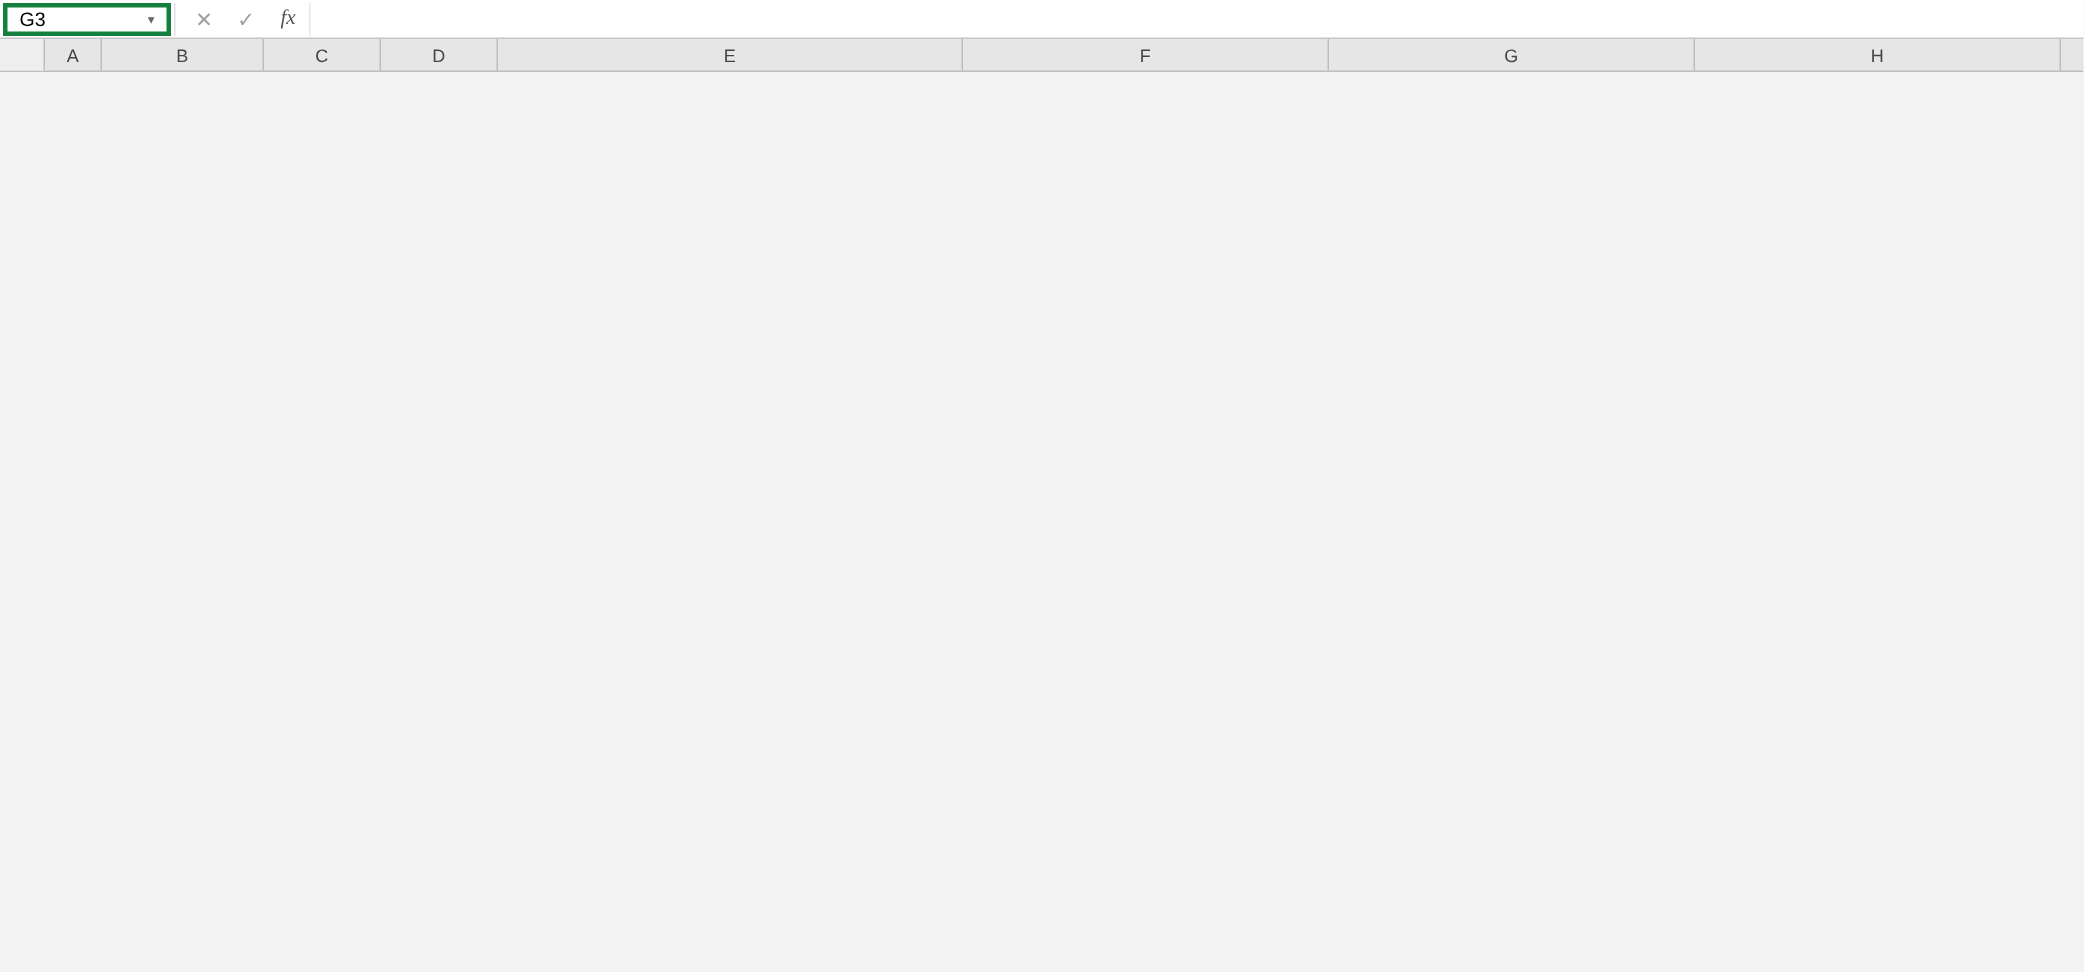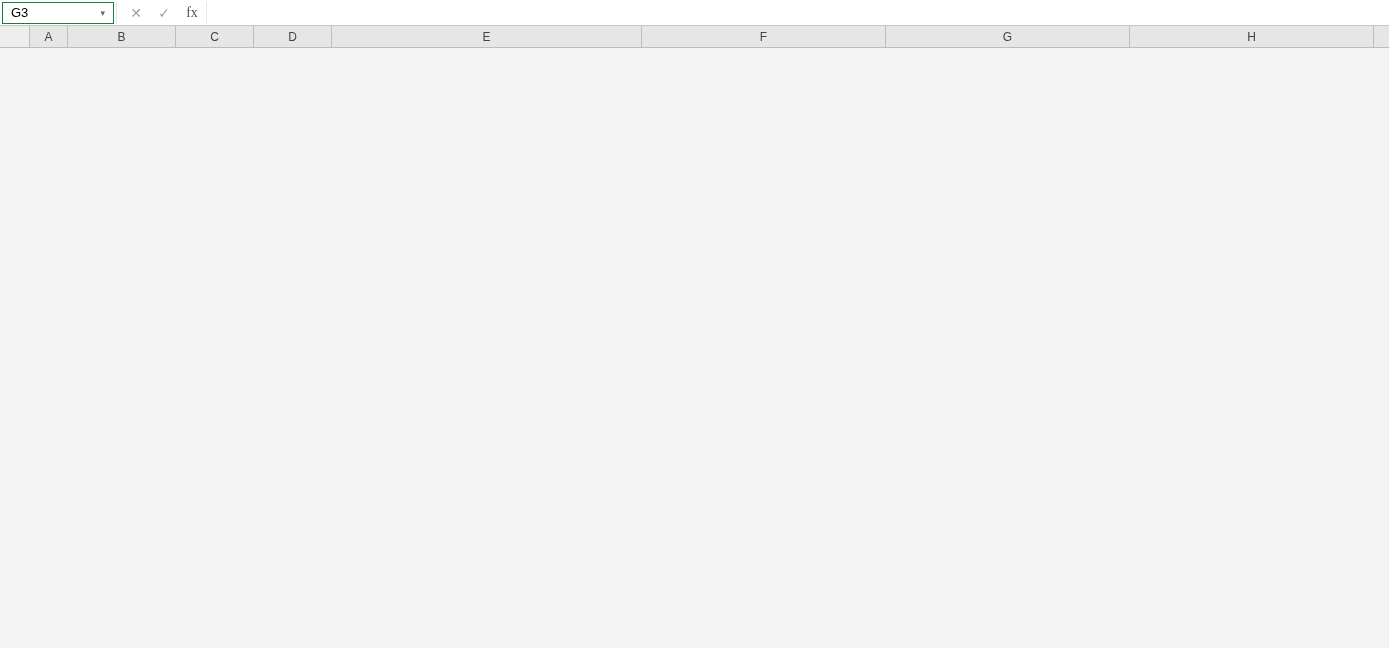--- a/index.html
+++ b/index.html
@@ -1,24 +1,24 @@
 <!DOCTYPE html>
 <html><head>
 <meta charset="utf-8">
 <style>
   * { box-sizing: border-box; margin: 0; padding: 0; }
   body { font-family: "Segoe UI", Arial, sans-serif; background: #f3f3f3; overflow: hidden; font-size: 14px; }
 
   
   .fbar { display: flex; align-items: center; height: 26px; background: #fff; border-bottom: 1px solid #c6c6c6; }
-  .name-box { width: 112px; height: 22px; border: 1px solid #15803d; margin: 0 2px; padding: 0 8px; display: flex; align-items: center; background: #fff; font-size: 13px; }
+  .name-box { width: 112px; height: 22px; border: 3px solid #15803d; margin: 0 2px; padding: 0 8px; display: flex; align-items: center; background: #fff; font-size: 13px; }
   .name-box .dd { margin-left: auto; color: #666; font-size: 9px; }
   .fbar-sep { width: 6px; height: 22px; border-left: 1px solid #e0e0e0; }
   .fbar-btn { width: 28px; height: 22px; display: flex; align-items: center; justify-content: center; color: #a0a0a0; font-size: 14px; }
-  .fbar-btn.fx { color: #555; font-family: Georgia, serif; }
+  .fbar-btn.fx { font-style: italic; color: #555; font-family: Georgia, serif; }
   .fbar-input { flex: 1; height: 22px; border: none; background: #fff; padding: 0 6px; font-size: 13px; outline: none; border-left:1px solid #e8e8e8; }
 
   
   .grid-wrap { position: relative; width: 1389px; background: #fff; }
   .col-headers { display: flex; height: 22px; background: #e6e6e6; border-bottom: 1px solid #bdbdbd; }
   .col-headers .corner { width: 30px; border-right: 1px solid #bdbdbd; background: #eee; }
   .col-headers .ch { border-right: 1px solid #bdbdbd; display: flex; align-items: center; justify-content: center; color: #444; font-size: 12px; }
   .row-headers { position: absolute; left: 0; top: 22px; width: 30px; }
   .row-headers .rh { border-bottom: 1px solid #bdbdbd; border-right: 1px solid #bdbdbd; display: flex; align-items: center; justify-content: center; color: #444; font-size: 12px; background: #eee; }
 

